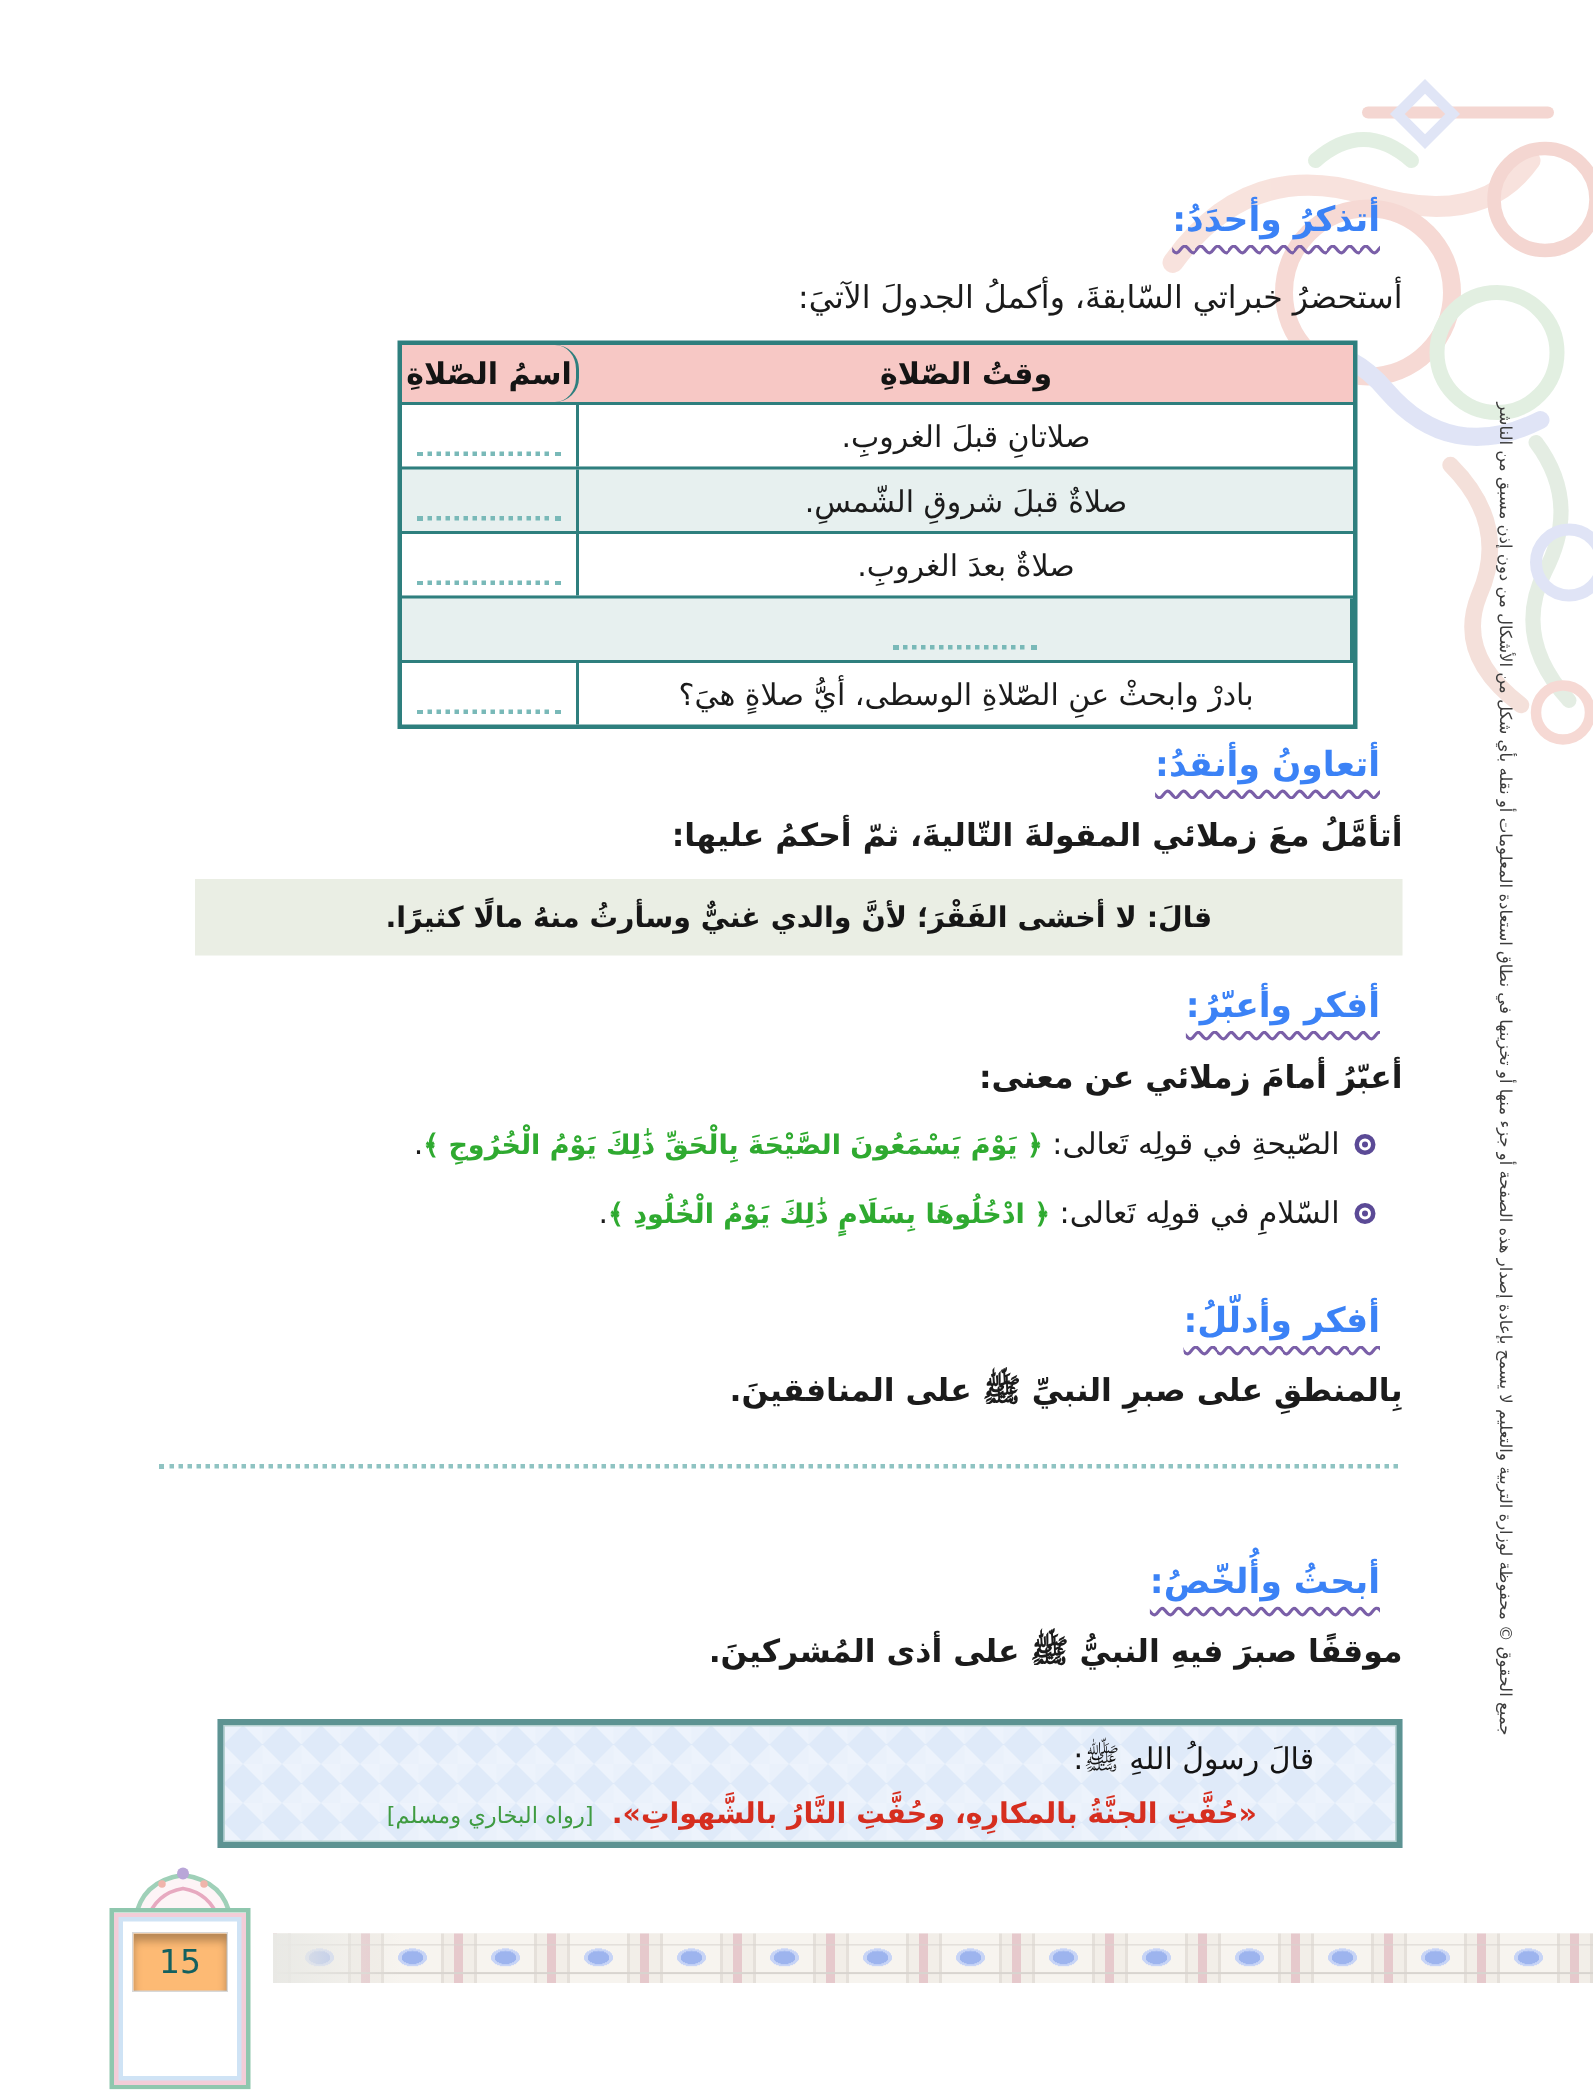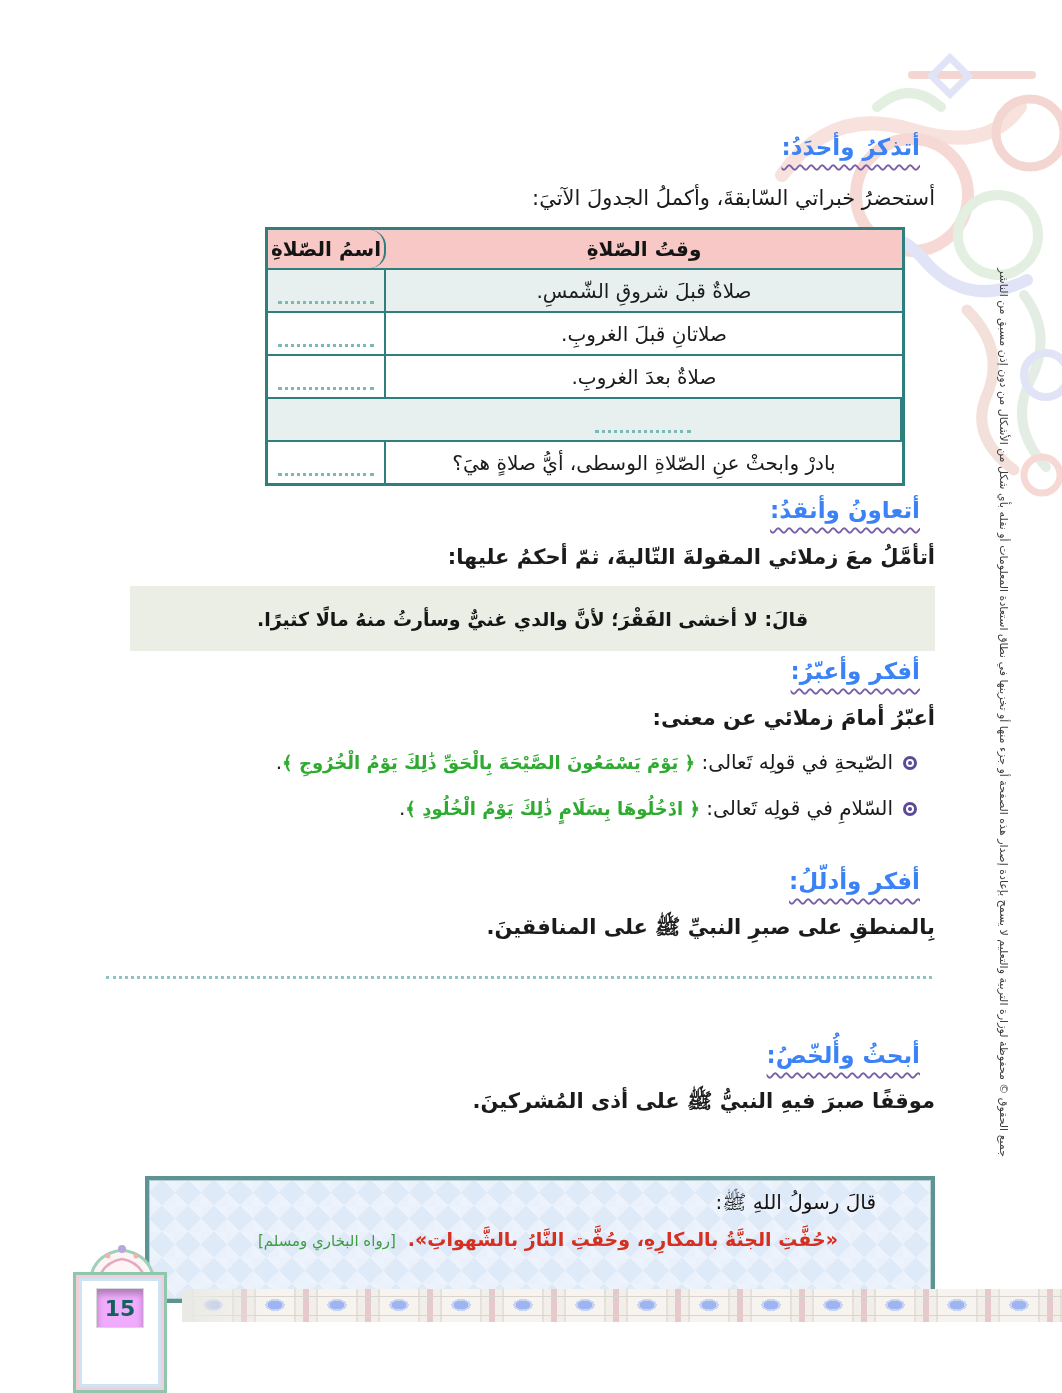--- a/index.html
+++ b/index.html
@@ -32,42 +32,42 @@
   .t-row    { display:grid; grid-template-columns:1fr 118px; height:43px; border-top:2px solid #2e7f7e; }
   .t-row.alt { background:#e7f0ef; }
   .cell { display:flex; align-items:center; justify-content:center; font-size:20px; }
   .cell.name-col { border-right:2px solid #2e7f7e; align-items:flex-end; padding-bottom:7px; }
   .t-header .cell { font-weight:bold; font-size:20px; color:#141414;border-radius:16px; }
   .t-header .cell.name-col { align-items:center; padding-bottom:0; }
   .answer-dots { display:inline-block; width:96px; border-bottom:3px dotted #79b9b8; height:8px; }
 
   
   .quote-box {
-    position:absolute; top:586px; left:130px; width:805px; height:65px;
+    position:absolute; top:586px; left:130px; width:805px; height:51px;
     background:#eaeee4; display:flex; align-items:center; justify-content:center;
     font-size:19px; font-weight:bold; color:#161616;
   }
 
   
   .bullet-line { position:absolute; right:145px; font-size:20px; white-space:nowrap; }
   .bullet-mark {
     display:inline-block; width:14px; height:14px; border:3px solid #5b4a96; border-radius:50%;
     margin-left:10px; position:relative; top:1px;
   }
   .bullet-mark::after {
     content:""; position:absolute; inset:2px; background:#5b4a96; border-radius:50%;
   }
   .verse { color:#2faa30; font-weight:bold; font-size:18px; }
 
   
   .dotted-sep { position:absolute; top:976px; left:106px; width:826px; border-top:3px dotted #8fc3c2; }
 
   
   .hadith-box {
-    position:absolute; top:1176px; left:145px; width:790px; height:127px;
+    position:absolute; top:1146px; left:145px; width:790px; height:86px;
     background-color:#dfeaf9;
     background-image:
       linear-gradient(45deg,  rgba(255,255,255,.45) 25%, transparent 25%, transparent 75%, rgba(255,255,255,.45) 75%),
       linear-gradient(-45deg, rgba(255,255,255,.35) 25%, transparent 25%, transparent 75%, rgba(255,255,255,.35) 75%);
     background-size:26px 26px;
     border:4px solid #5d9392; box-shadow:0 0 0 1px #b7d2d1 inset;
     padding:10px 55px 0 20px;
   }
   .hadith-intro { font-size:20px; color:#141414; margin-bottom:9px; }
   .hadith-line { padding-right:38px; font-size:19px; white-space:nowrap; }
@@ -90,24 +90,24 @@
   }
 
   
   .crown { position:absolute; left:84px; top:1240px; pointer-events:none; }
   .pagenum-frame {
     position:absolute; left:73px; top:1272px; width:94px; height:121px; background:#ffffff;
     border:3px solid #8fc7ae;
     box-shadow: inset 0 0 0 3px #f3cdd8, inset 0 0 0 6px #cfe3f5;
   }
   .pagenum-inner {
-    margin:14px auto 0; width:46px; height:38px; background:#f0abfc;
+    margin:14px auto 0; width:62px; height:38px; background:#fdba74;
     box-shadow: inset 0 5px 6px rgba(0,0,0,.28), 0 0 0 1px #d8d8d8;
     display:flex; align-items:center; justify-content:center;
-    font-size:22px; font-weight:bold; color:#13605f;
+    font-size:22px; font-weight:normal; color:#13605f;
   }
 
   
   .copyright {
     position:absolute; top:750px; right:-341px; width:800px; height:14px; line-height:14px;
     transform:rotate(90deg); direction:rtl; text-align:center;
     font-size:11px; color:#3c3c3c; white-space:nowrap;
   }
 </style>
 </head>
@@ -134,28 +134,28 @@
   </svg>
 
   <div class="sec-heading" style="top:134px">أتذكرُ وأحدَدُ:</div>
   <div class="body-line" style="top:186px">أستحضرُ خبراتي السّابقةَ، وأكملُ الجدولَ الآتيَ:</div>
 
   <div class="prayer-table">
     <div class="t-header">
       <div class="cell">وقتُ الصّلاةِ</div>
       <div class="cell name-col">اسمُ الصّلاةِ</div>
     </div>
+    <div class="t-row">
+      <div class="cell">صلاتانِ قبلَ الغروبِ.</div>
+      <div class="cell name-col">
+          <span class="answer-dots"></span>
+        </div>
+    </div>
     <div class="t-row alt">
       <div class="cell">صلاةٌ قبلَ شروقِ الشّمسِ.</div>
-      <div class="cell name-col">
-          <span class="answer-dots"></span>
-        </div>
-    </div>
-    <div class="t-row">
-      <div class="cell">صلاتانِ قبلَ الغروبِ.</div>
       <div class="cell name-col">
           <span class="answer-dots"></span>
         </div>
     </div>
     <div class="t-row">
       <div class="cell">صلاةٌ بعدَ الغروبِ.</div>
       <div class="cell name-col">
           <span class="answer-dots"></span>
         </div>
     </div>

